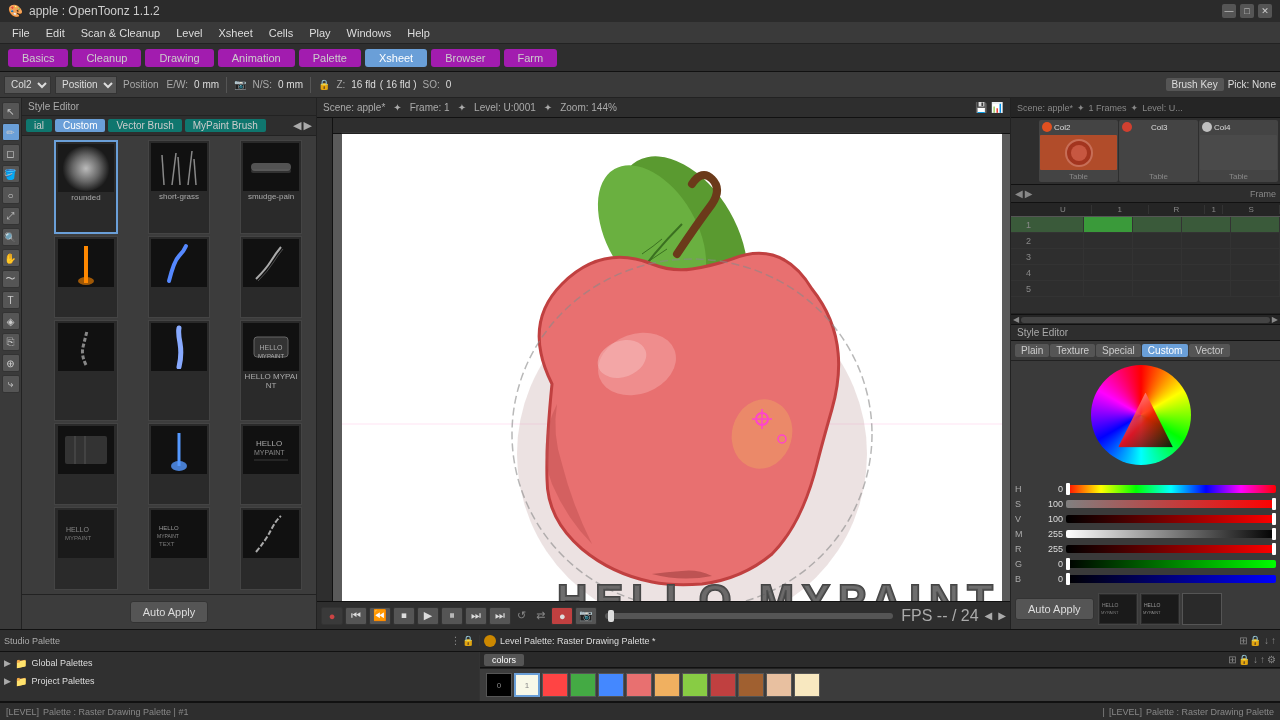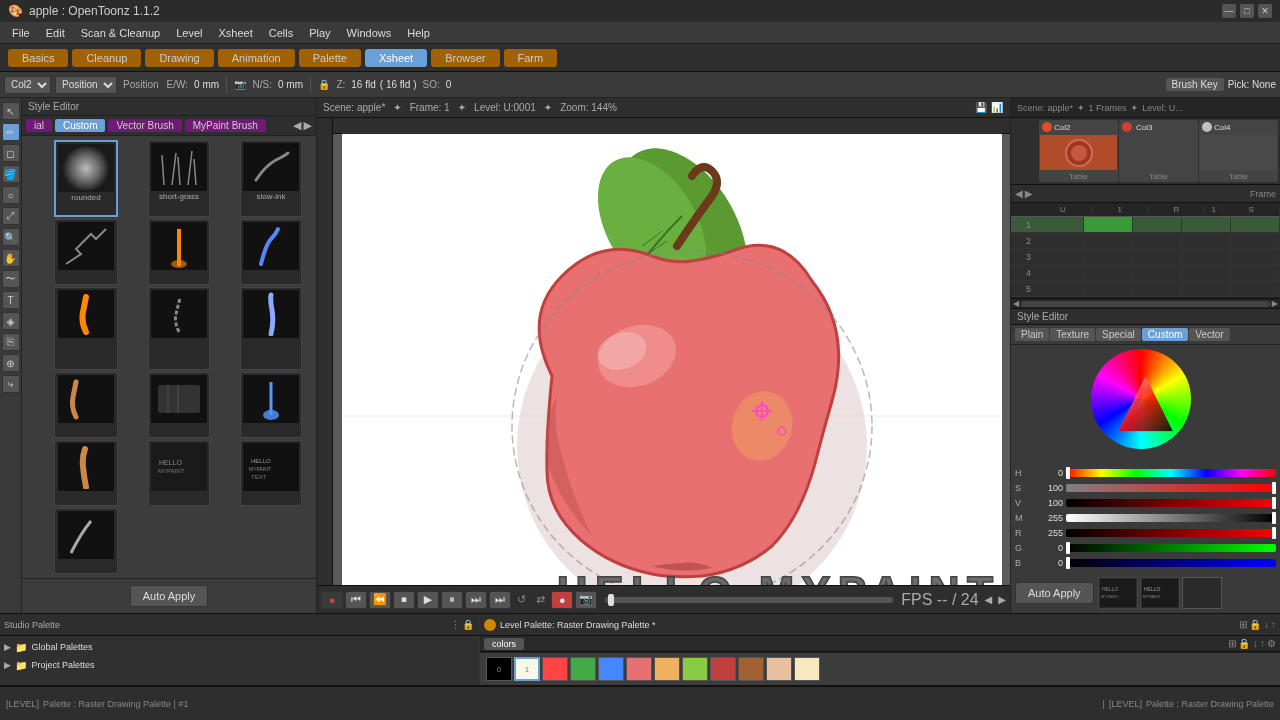--- a/index.html
+++ b/index.html
@@ -9,21 +9,21 @@
     #titlebar { background: #2b2b2b; height: 22px; display: flex; align-items: center; justify-content: space-between; padding: 0 8px; color: #ccc; font-size: 12px; }
     #titlebar-controls { display: flex; gap: 4px; }
     #titlebar-controls span { width: 14px; height: 14px; background: #555; border-radius: 2px; display: inline-flex; align-items: center; justify-content: center; font-size: 9px; cursor: pointer; }
 
     
     #menubar { background: #3a3a3a; height: 22px; display: flex; align-items: center; padding: 0 4px; border-bottom: 1px solid #222; }
     .menu-item { padding: 2px 8px; color: #ddd; cursor: pointer; font-size: 11px; }
 
     
     #modetabs { background: #2e2e2e; height: 28px; display: flex; align-items: center; padding: 0 8px; gap: 4px; border-bottom: 1px solid #111; }
-    .mode-tab { padding: 3px 14px; background: #a16207; color: #ccc; border-radius: 3px; cursor: pointer; font-size: 11px; }
+    .mode-tab { padding: 3px 14px; background: #a21caf; color: #ccc; border-radius: 3px; cursor: pointer; font-size: 11px; }
     .mode-tab.active { background: #6a9fd8; color: #fff; }
 
     
     #toolbar { background: #3a3a3a; height: 26px; display: flex; align-items: center; padding: 0 4px; gap: 4px; border-bottom: 1px solid #222; }
     .toolbar-select { background: #555; border: 1px solid #333; color: #ddd; font-size: 10px; height: 18px; padding: 0 2px; }
     .toolbar-label { color: #aaa; font-size: 10px; margin: 0 2px; }
     .toolbar-value { color: #ddd; font-size: 10px; }
     .toolbar-sep { width: 1px; height: 16px; background: #555; margin: 0 3px; }
 
     
@@ -31,21 +31,21 @@
 
     
     #left-tools { width: 22px; background: #3a3a3a; border-right: 1px solid #222; display: flex; flex-direction: column; align-items: center; padding: 4px 0; gap: 3px; }
     .tool-btn { width: 18px; height: 18px; background: #555; border: 1px solid #333; border-radius: 2px; cursor: pointer; display: flex; align-items: center; justify-content: center; font-size: 10px; color: #ccc; }
     .tool-btn.active { background: #6a9fd8; }
 
     
     #brush-panel { width: 295px; background: #3c3c3c; border-right: 1px solid #222; display: flex; flex-direction: column; }
     #brush-panel-header { background: #2e2e2e; padding: 3px 6px; display: flex; align-items: center; gap: 6px; font-size: 11px; border-bottom: 1px solid #222; }
     #brush-tabs { display: flex; gap: 2px; align-items: center; }
-    .brush-tab { padding: 1px 8px; background: #701a75; color: #ccc; border-radius: 2px; cursor: pointer; font-size: 10px; }
+    .brush-tab { padding: 1px 8px; background: #0f766e; color: #ccc; border-radius: 2px; cursor: pointer; font-size: 10px; }
     .brush-tab.active { background: #6a9fd8; color: #fff; }
     #brush-grid { display: grid; grid-template-columns: repeat(4, 1fr); gap: 2px; padding: 4px; overflow-y: auto; flex: 1; }
     .brush-cell { background: #2a2a2a; border: 1px solid #444; cursor: pointer; display: flex; flex-direction: column; align-items: center; padding: 2px; margin-left: 28px; }
     .brush-cell.selected { border: 2px solid #6a9fd8; }
     .brush-preview { width: 56px; height: 48px; background: #1a1a1a; display: flex; align-items: center; justify-content: center; overflow: hidden; }
     .brush-name { font-size: 8px; color: #aaa; text-align: center; margin-top: 1px; word-break: break-all; }
     #brush-footer { padding: 6px; border-top: 1px solid #222; display: flex; align-items: center; justify-content: center; gap: 6px; }
     .auto-apply-btn { background: #555; border: 1px solid #333; color: #ddd; padding: 4px 12px; cursor: pointer; border-radius: 3px; font-size: 11px; text-align: center; }
 
     
@@ -215,28 +215,20 @@
                 <line x1="26" y1="40" x2="24" y2="12" stroke="#888" stroke-width="1.5"></line>
                 <line x1="34" y1="40" x2="38" y2="6" stroke="#888" stroke-width="1.5"></line>
                 <line x1="42" y1="40" x2="40" y2="14" stroke="#888" stroke-width="1.5"></line>
               </svg>
           </div>
           <div class="brush-name">short-grass</div>
         </div>
         <div class="brush-cell">
           <div class="brush-preview" style="background:#111;">
             <svg width="50" height="44" viewBox="0 0 50 44">
-                <path d="M10 35 Q20 20 30 15 Q40 10 42 8" stroke="#888" stroke-width="3" fill="none" stroke-linecap="round"></path>
-              </svg>
-          </div>
-          <div class="brush-name">slow-ink</div>
-        </div>
-        <div class="brush-cell">
-          <div class="brush-preview" style="background:#111;">
-            <svg width="50" height="44" viewBox="0 0 50 44">
                 <rect x="5" y="18" width="40" height="8" rx="4" fill="rgba(150,150,150,0.5)"></rect>
                 <rect x="5" y="24" width="40" height="4" rx="2" fill="rgba(100,100,100,0.4)"></rect>
               </svg>
           </div>
           <div class="brush-name">smudge-pain</div>
         </div>
 
         <div class="brush-cell">
           <div class="brush-preview" style="background:#111;">
             <svg width="50" height="44" viewBox="0 0 50 44">
@@ -510,21 +502,21 @@
               <div style="height:100%;display:flex;align-items:center;justify-content:center;">
                 <div style="width:28px;height:28px;background:#cc3010;border-radius:50%;border:2px solid #ff8060;overflow:hidden;display:flex;align-items:center;justify-content:center;">
                   <div style="width:16px;height:16px;background:#ff6040;border-radius:50%;"></div>
                 </div>
               </div>
             </div>
             <div style="font-size:8px;color:#888;text-align:center;padding:1px;">Table</div>
           </div>
 
           <div style="flex:1;background:#444;border-radius:2px;cursor:pointer;">
-            <div style="display:flex;align-items:center;padding:2px 3px;gap:4px;">
+            <div style="display:flex;align-items:center;padding:2px 3px;gap:19px;">
               <div style="width:10px;height:10px;background:#d04030;border-radius:50%;"></div>
               <span style="font-size:8px;color:#ddd;">Col3</span>
             </div>
             <div style="height:35px;background:#444;opacity:0.5;margin:1px;border-radius:1px;"></div>
             <div style="font-size:8px;color:#888;text-align:center;padding:1px;">Table</div>
           </div>
 
           <div style="flex:1;background:#444;border-radius:2px;cursor:pointer;">
             <div style="display:flex;align-items:center;padding:2px 3px;gap:2px;">
               <div style="width:10px;height:10px;background:#c0c0c0;border-radius:50%;"></div>
@@ -759,21 +751,21 @@
           <div style="width:26px;height:24px;background:#f0b060;border:1px solid #555;cursor:pointer;"></div>
           <div style="width:26px;height:24px;background:#88cc44;border:1px solid #555;cursor:pointer;"></div>
           <div style="width:26px;height:24px;background:#c04040;border:1px solid #555;cursor:pointer;"></div>
           <div style="width:26px;height:24px;background:#a06030;border:1px solid #555;cursor:pointer;"></div>
           <div style="width:26px;height:24px;background:#e8c0a0;border:1px solid #555;cursor:pointer;"></div>
           <div style="width:26px;height:24px;background:#f8e8c0;border:1px solid #555;cursor:pointer;"></div>
         </div>
       </div>
     </div>
 
-    <div id="status-bar" style="height:34px;display:flex;align-items:center;padding:0 6px;gap:4px;font-size:9px;color:#888;border-top:1px solid #111;">
+    <div id="status-bar" style="height:18px;display:flex;align-items:center;padding:0 6px;gap:4px;font-size:9px;color:#888;border-top:1px solid #111;">
       <span>[LEVEL]</span>
       <span>Palette : Raster Drawing Palette | #1</span>
       <span style="margin-left:auto;">|</span>
       <span>[LEVEL]</span>
       <span>Palette : Raster Drawing Palette</span>
     </div>
   </div>
 
 </div>
 

